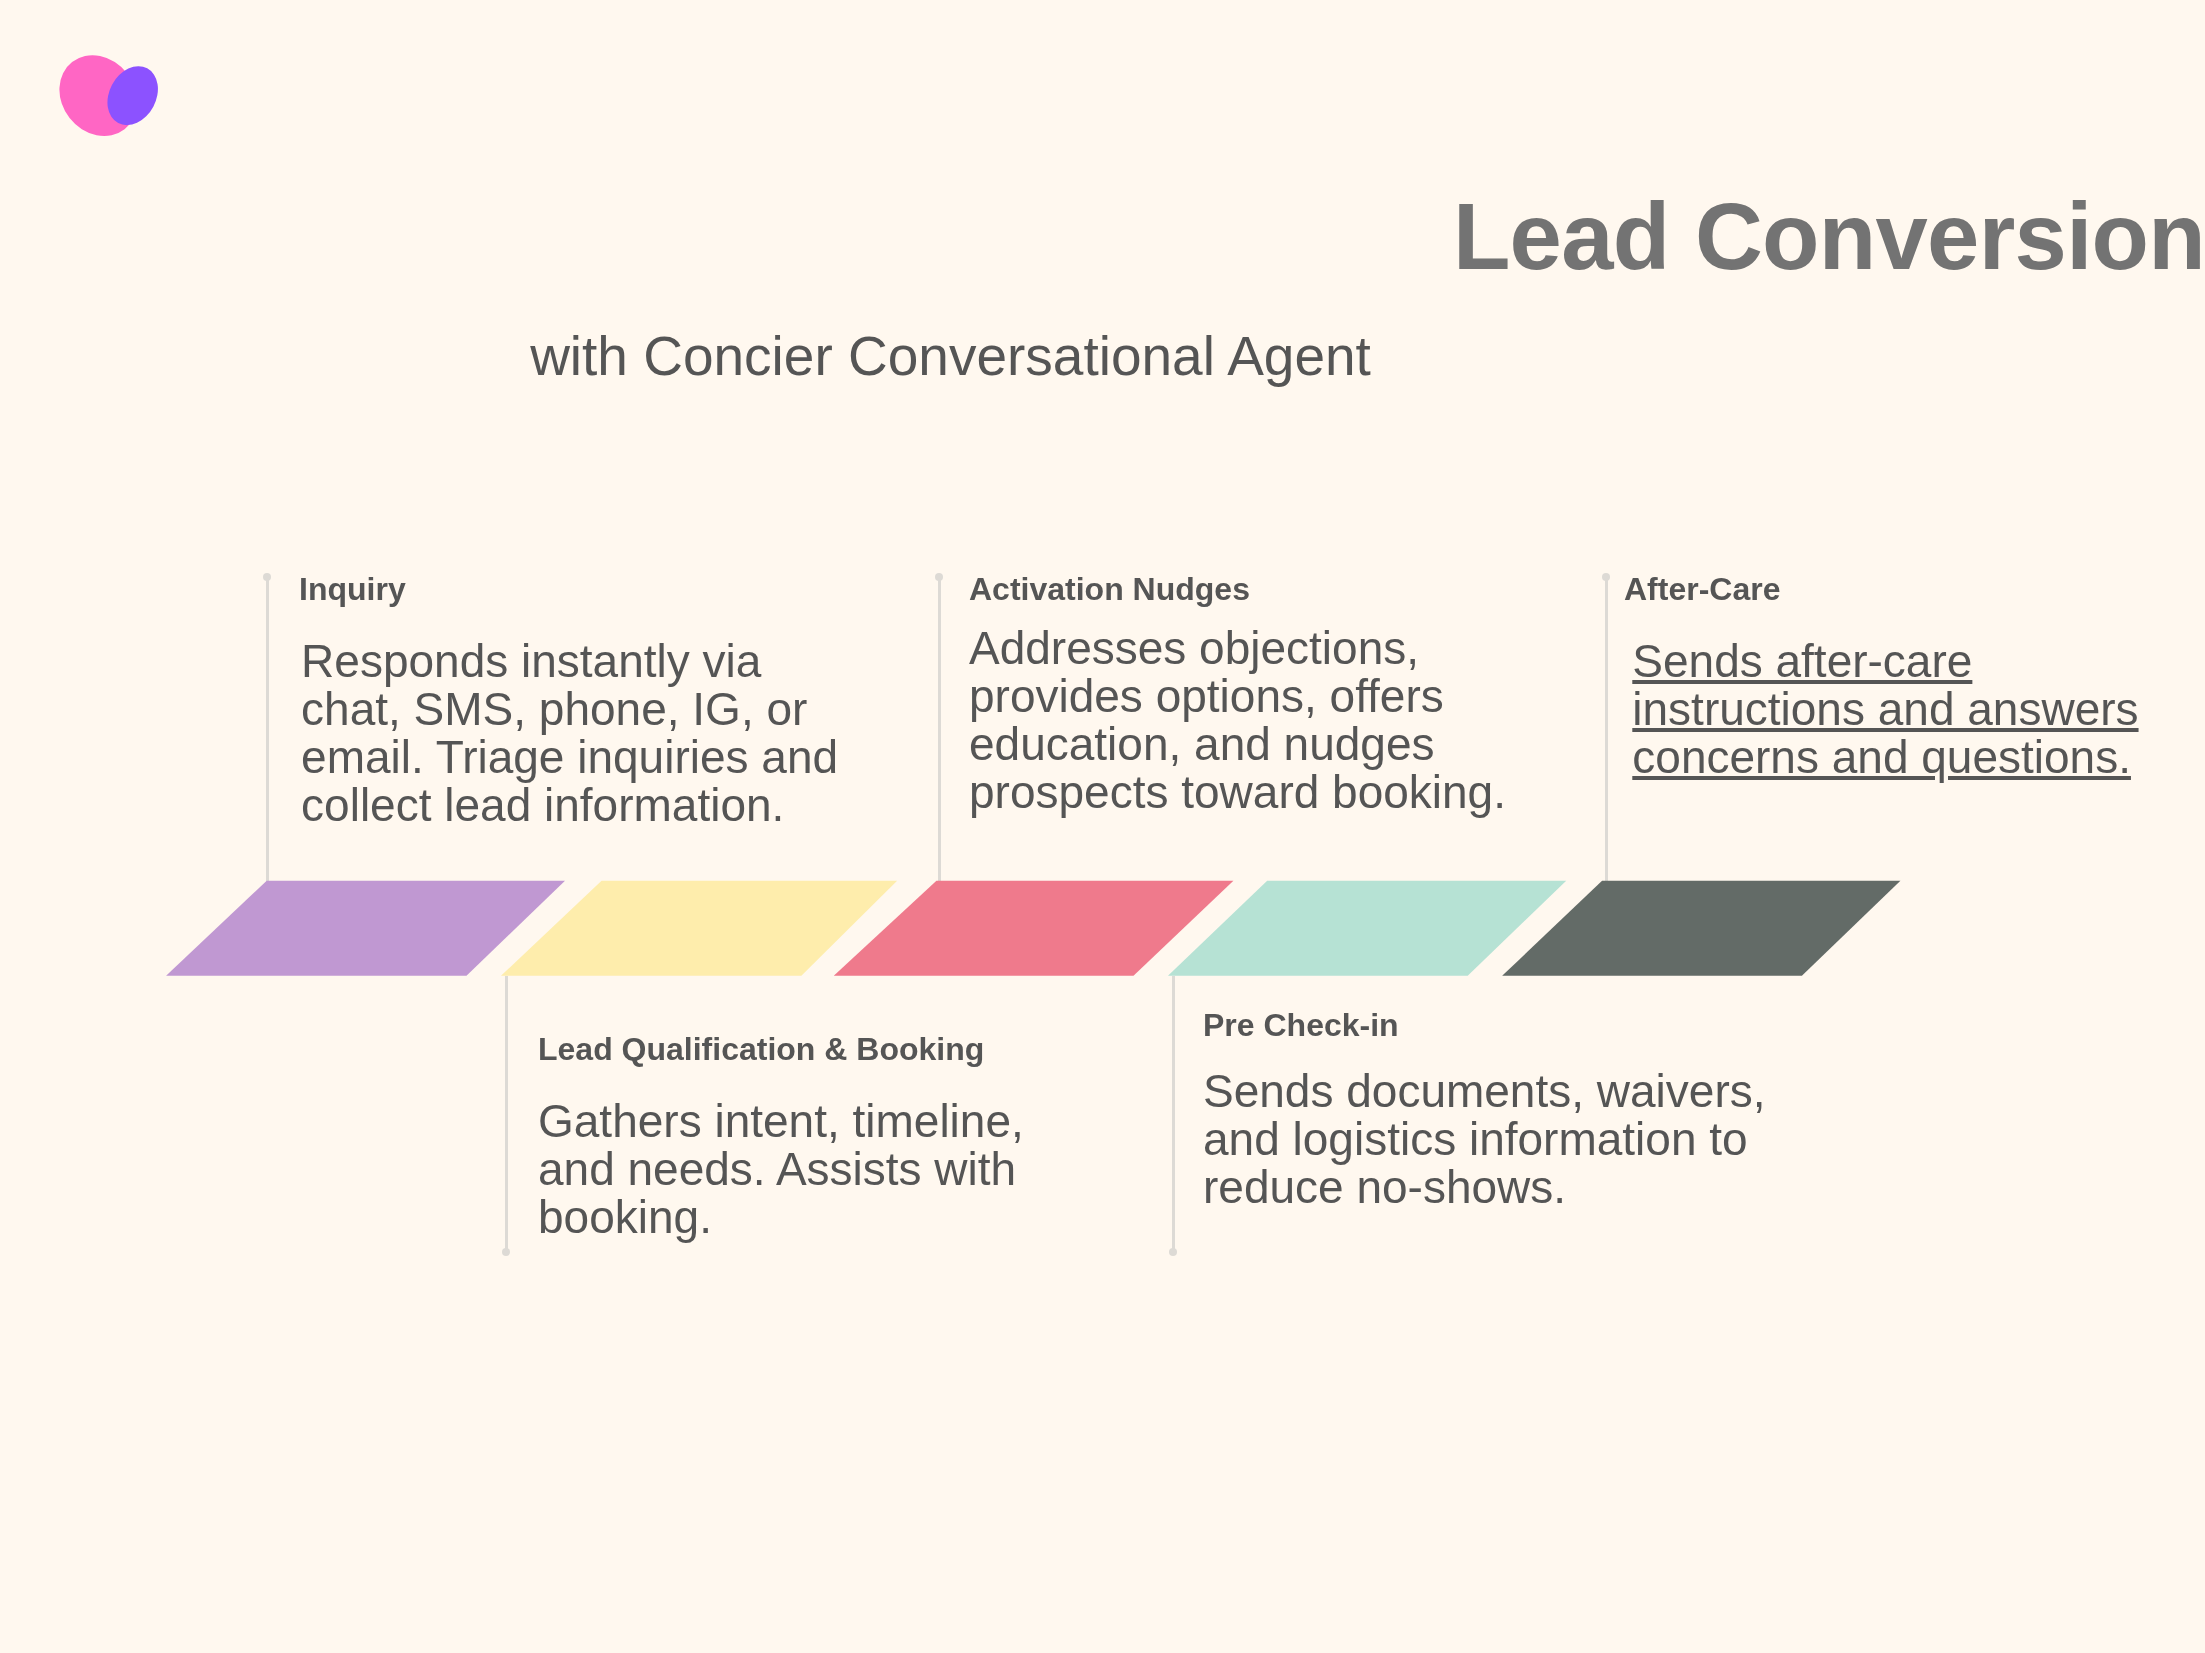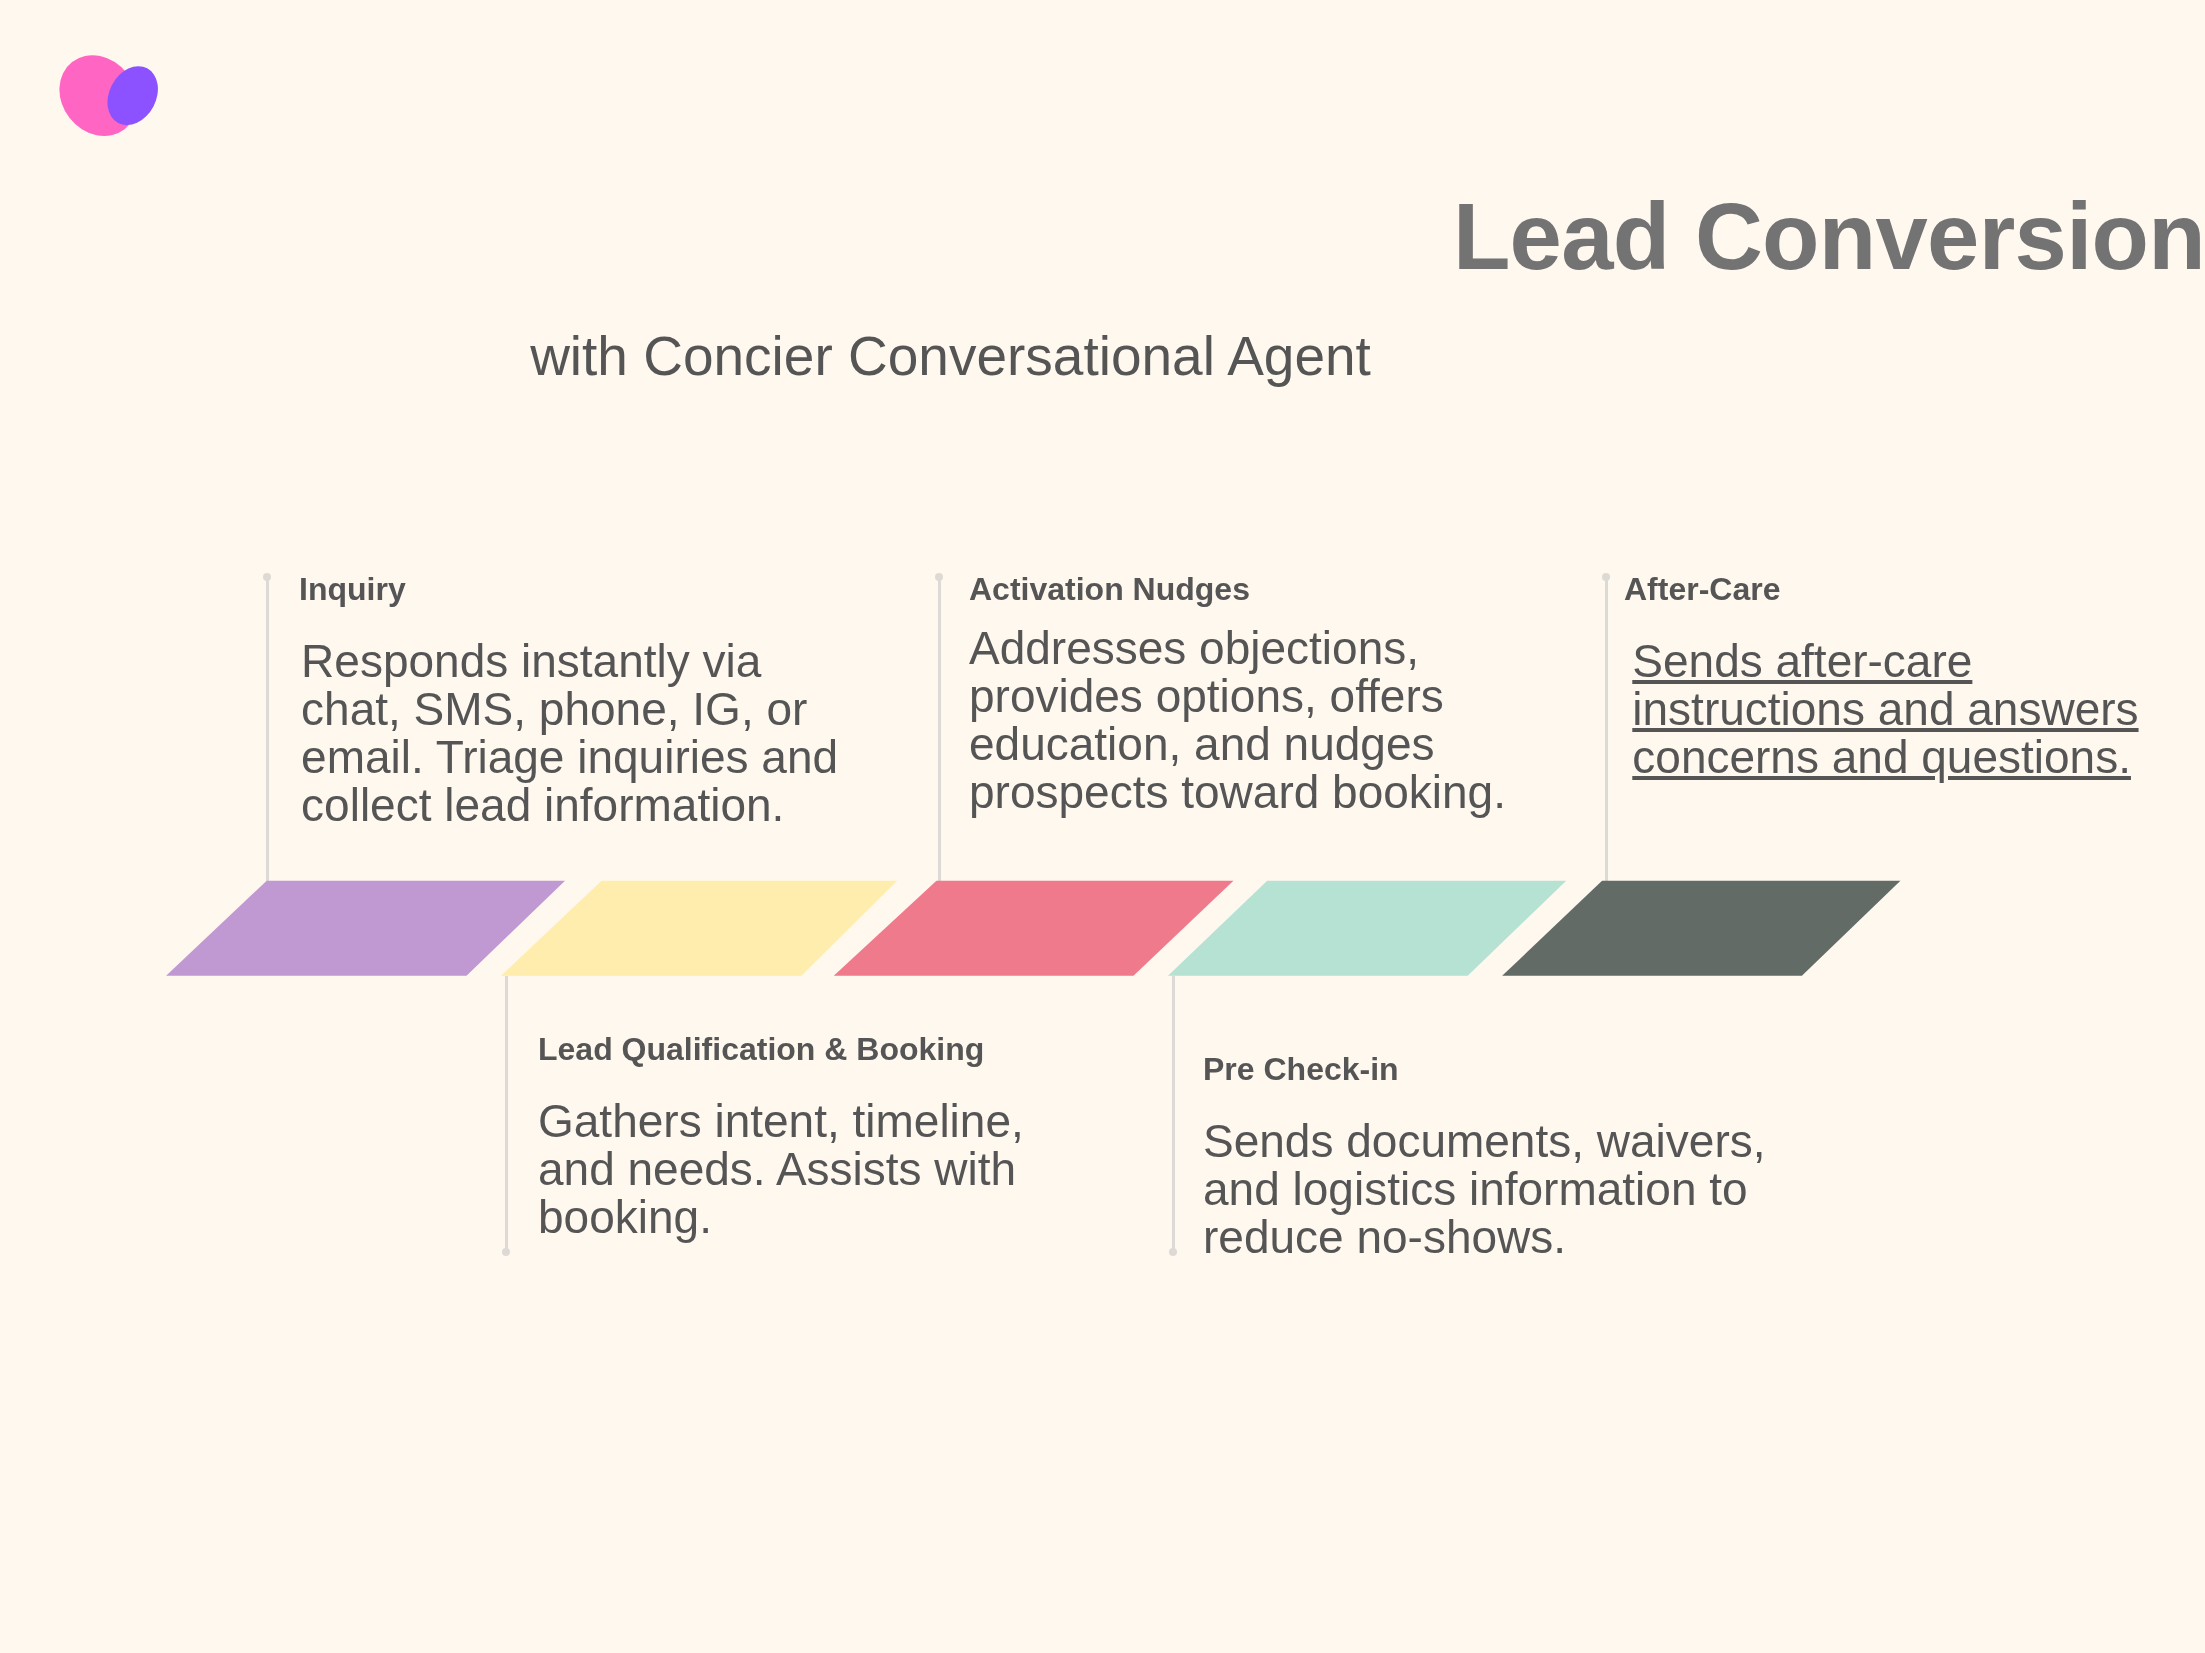--- a/index.html
+++ b/index.html
@@ -88,19 +88,19 @@
 concerns and questions.</p>
 </div>
 
 <div class="step" style="left:538px; top:1031px;">
   <h2>Lead Qualification &amp; Booking</h2>
   <p style="margin-top:29px;">Gathers intent, timeline,
 and needs. Assists with
 booking.</p>
 </div>
 
-<div class="step" style="left:1203px; top:1051px;">
+<div class="step" style="left:1203px; top:1007px;">
   <h2>Pre Check-in</h2>
-  <p style="margin-top:29px;">Sends documents, waivers,
+  <p style="margin-top:23px;">Sends documents, waivers,
 and logistics information to
 reduce no-shows.</p>
 </div>
 
 
 </body></html>

